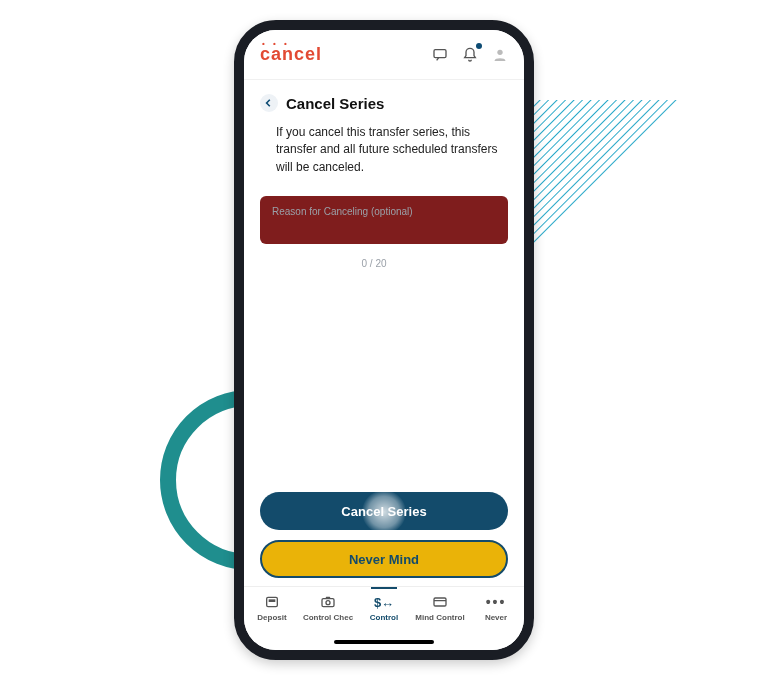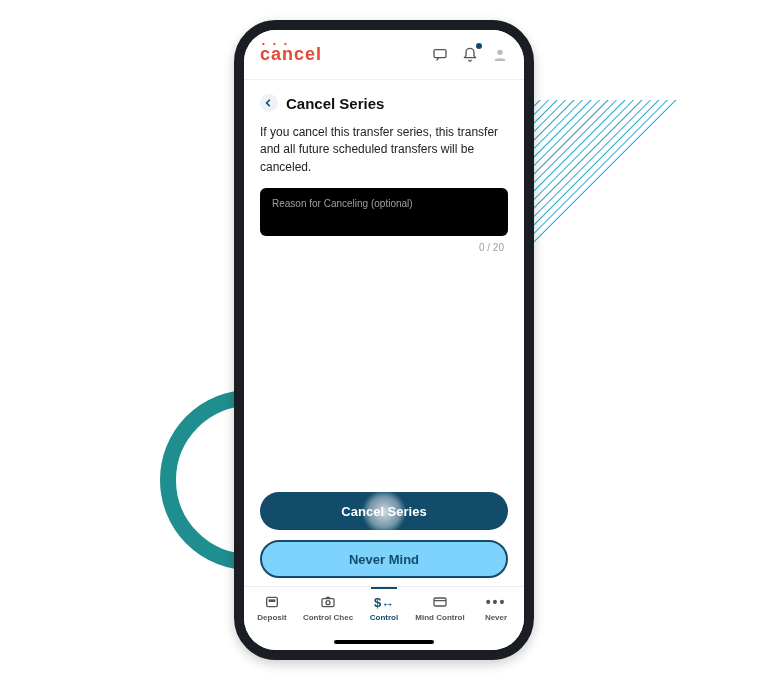--- a/index.html
+++ b/index.html
@@ -114,40 +114,40 @@
     justify-content: center;
     color: #0d4b73;
     font-size: 10px;
   }
   .page-title {
     font-weight: 800;
     font-size: 15px;
     color: #111;
   }
   .body-text {
-    padding: 6px 16px 12px 16px;
+    padding: 6px 16px 12px 32px;
     font-size: 12px;
     color: #222;
     line-height: 1.45;
   }
   .input-wrap {
-    margin: 0 16px;
-    background: #000000;
+    margin: 8px 16px;
+    background: #7f1d1d;
     border-radius: 6px;
     padding: 10px 12px;
     height: 48px;
     display: flex;
     align-items: flex-start;
   }
   .input-wrap .ph {
     font-size: 10px;
     color: #9aa0a8;
   }
   .counter {
-    text-align: right;
+    text-align: center;
     padding: 6px 20px 0 0;
     font-size: 10px;
     color: #9aa0a8;
   }
   .spacer { flex: 1; }
   .btns {
     padding: 0 16px 8px 16px;
     display: flex;
     flex-direction: column;
     gap: 10px;
@@ -161,21 +161,21 @@
     justify-content: center;
     font-size: 13px;
     font-weight: 700;
     cursor: pointer;
   }
   .btn-primary {
     background: #134b6b;
     color: #fff;
   }
   .btn-secondary {
-    background: #7dd3fc;
+    background: #eab308;
     color: #134b6b;
     border: 2px solid #134b6b;
   }
   .touch-ripple {
     position: absolute;
     top: -2px;
     left: 50%;
     transform: translateX(-50%);
     width: 44px;
     height: 44px;

